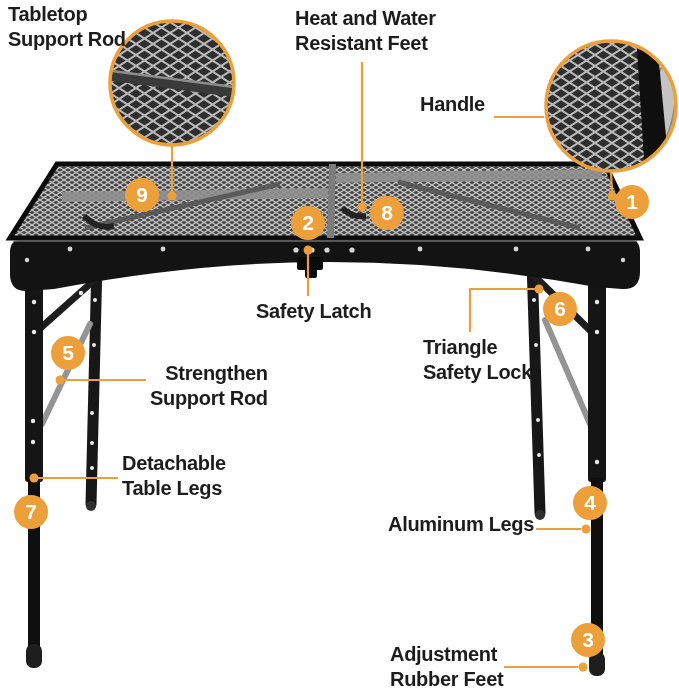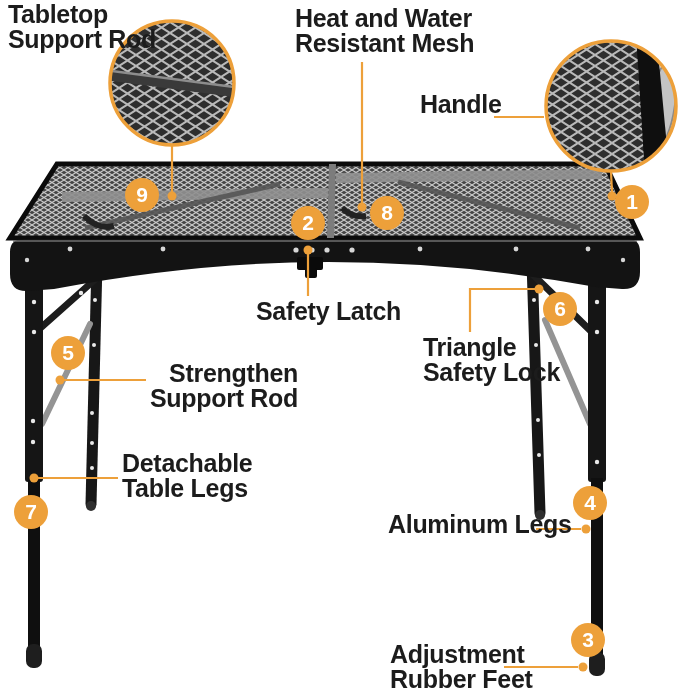--- a/index.html
+++ b/index.html
@@ -2,21 +2,21 @@
 <html><head>
 <meta charset="utf-8">
 <style>
   html,body{margin:0;padding:0;background:#ffffff;}
   .stage{
     position:relative;width:679px;height:689px;overflow:hidden;background:#ffffff;
     font-family:"Liberation Sans",sans-serif;
   }
   .art{position:absolute;left:0;top:0;}
   .label{
-    position:absolute;color:#1c1c1c;font-size:25px;line-height:25px;
+    position:absolute;color:#1c1c1c;font-size:20px;line-height:25px;
     font-weight:600;letter-spacing:-0.3px;white-space:pre-line;
   }
   .badge{
     position:absolute;width:34px;height:34px;border-radius:50%;
     background:#EDA03A;color:#ffffff;font-size:21px;font-weight:bold;
     display:flex;align-items:center;justify-content:center;z-index:5;
   }
 </style>
 </head>
 <body>
@@ -159,21 +159,21 @@
       <circle cx="60" cy="380" r="4.5"></circle>
       <circle cx="34" cy="478" r="4.5"></circle>
       <circle cx="586" cy="529" r="4.5"></circle>
       <circle cx="583" cy="667" r="4.5"></circle>
     </g>
   </svg>
 
   <div class="label" style="left:8px;top:2px;">Tabletop
 Support Rod</div>
   <div class="label" style="left:295px;top:6px;">Heat and Water
-Resistant Mesh</div>
+Resistant Feet</div>
   <div class="label" style="left:420px;top:92px;">Handle</div>
   <div class="label" style="left:256px;top:299px;">Safety Latch</div>
   <div class="label" style="left:423px;top:335px;">Triangle
 Safety Lock</div>
   <div class="label" style="left:150px;top:361px;text-align:right;">Strengthen
 Support Rod</div>
   <div class="label" style="left:388px;top:512px;">Aluminum Legs</div>
   <div class="label" style="left:122px;top:451px;">Detachable
 Table Legs</div>
   <div class="label" style="left:390px;top:642px;">Adjustment

